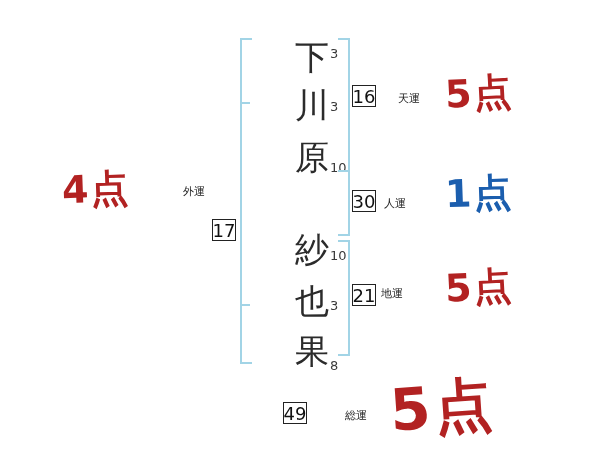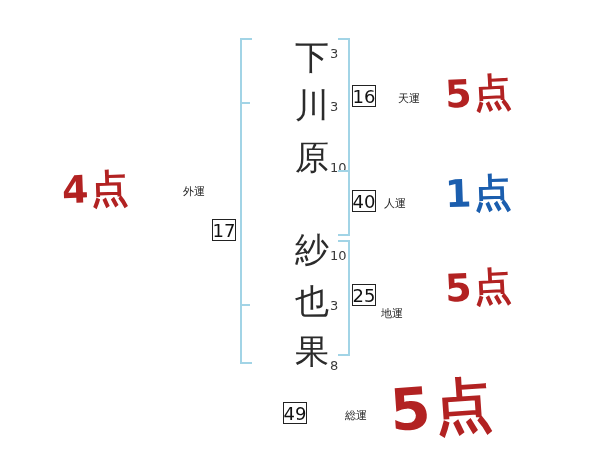--- a/index.html
+++ b/index.html
@@ -72,26 +72,26 @@
   <div class="flabel" style="left:183px; top:184px;">外運</div>
   <div class="numbox" style="left:212px; top:190px;margin-top:29px;">17</div>
   <div class="score r-m2" style="left:62px; top:170px;">4点</div>
 
   <div class="bracket-right" style="top:38px; height:130px;"></div>
   <div class="numbox" style="left:352px; top:85px;">16</div>
   <div class="flabel" style="left:398px; top:91px;">天運</div>
   <div class="score r-m3" style="left:445px; top:74px;">5点</div>
 
   <div class="bracket-right" style="top:170px; height:62px;"></div>
-  <div class="numbox" style="left:352px; top:190px;">40</div>
+  <div class="numbox" style="left:352px; top:190px;">30</div>
   <div class="flabel" style="left:384px; top:196px;">人運</div>
   <div class="score blue r-m2" style="left:445px; top:174px;">1点</div>
 
   <div class="bracket-right" style="top:240px; height:112px;"></div>
-  <div class="numbox" style="left:352px; top:284px;">25</div>
-  <div class="flabel" style="left:381px; top:306px;">地運</div>
+  <div class="numbox" style="left:352px; top:284px;">21</div>
+  <div class="flabel" style="left:381px; top:286px;">地運</div>
   <div class="score r-m3" style="left:445px; top:268px;">5点</div>
 
   <div class="numbox" style="left:283px; top:402px;">49</div>
   <div class="flabel" style="left:313px; top:408px;margin-left:32px;">総運</div>
   <div class="score big r-m4" style="left:390px; top:378px;">5点</div>
 
 </div>
 
 </body></html>

